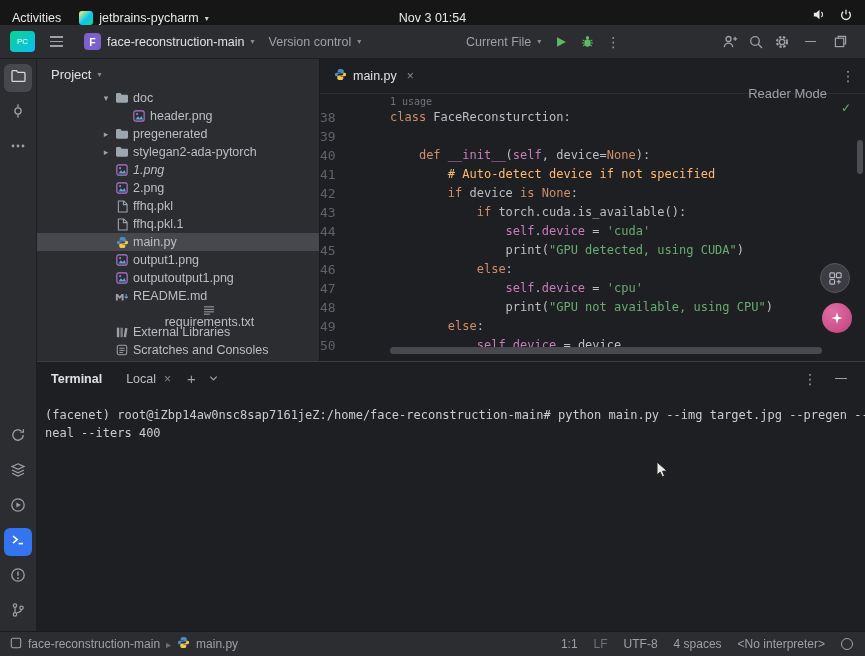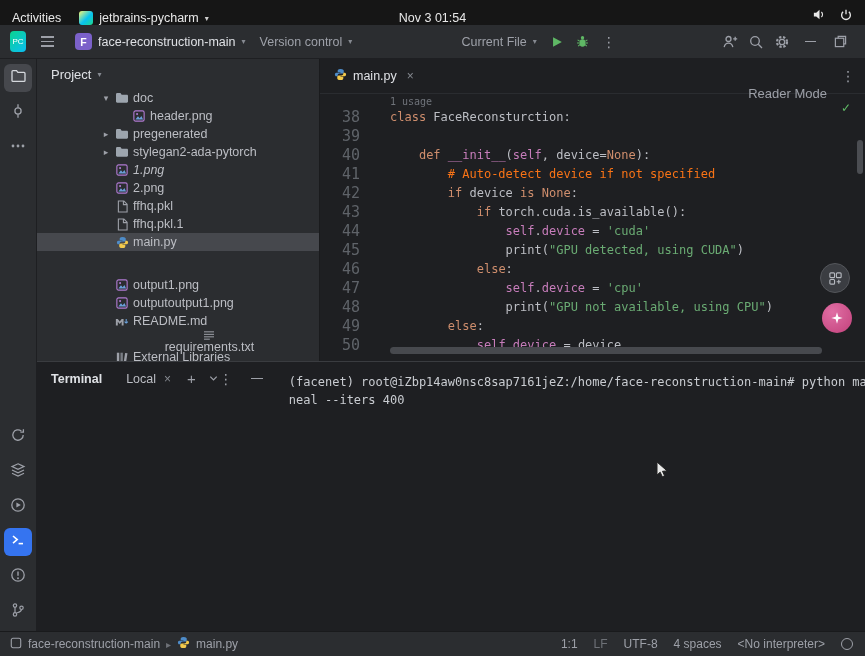--- a/index.html
+++ b/index.html
@@ -10,21 +10,21 @@
   .gnome-bar{height:25px;background:#161616;color:#e8e8e8;display:flex;align-items:flex-end;font-size:12.5px;position:relative;flex:none}
   .g-left{display:flex;align-items:center;gap:18px;padding-left:12px}
   .g-item{display:flex;align-items:center;gap:6px;cursor:default}
   .mini-logo{width:14px;height:14px;border-radius:3px;background:linear-gradient(135deg,#f9f871 0%,#07c3f2 55%,#21d789 100%);display:inline-block}
   .g-caret{font-size:8px;color:#cfcfcf}
   .g-center{position:absolute;left:50%;transform:translateX(-50%);white-space:nowrap}
   .g-right{margin-left:auto;display:flex;align-items:center;gap:12px;padding-right:12px}
 
   
   .ide-toolbar{height:34px;background:#2b2d30;border-bottom:1px solid #1e1f22;display:flex;align-items:center;padding:0 10px;flex:none}
-  .pc-logo{width:16px;height:21px;border-radius:4px;background:linear-gradient(135deg,#0bd48e 0%,#0bbdf4 100%);color:#fff;font-size:8px;font-weight:normal;display:flex;align-items:center;justify-content:center;margin-right:8px}
+  .pc-logo{width:25px;height:21px;border-radius:4px;background:linear-gradient(135deg,#0bd48e 0%,#0bbdf4 100%);color:#fff;font-size:8px;font-weight:normal;display:flex;align-items:center;justify-content:center;margin-right:8px}
   .hamburger{width:26px;height:26px;display:flex;flex-direction:column;justify-content:center;gap:3px;align-items:center;border-radius:4px;margin-right:8px}
   .hamburger i{display:block;width:13px;height:1.6px;background:#9da0a8}
   .widget{display:flex;align-items:center;gap:6px;padding:3px 7px;border-radius:4px}
   .proj-badge{width:17px;height:17px;border-radius:4px;background:#7b61c9;color:#fff;font-size:10.5px;font-weight:bold;display:flex;align-items:center;justify-content:center}
   .proj-name{color:#dfe1e5;font-size:12.5px}
   .dim-label{color:#9da0a8;font-size:12.5px}
   .caret{font-size:8px;color:#868a91}
   .sp{flex:1}
   .tb-ic{width:26px;height:26px;display:flex;align-items:center;justify-content:center;border-radius:4px}
   .kebab{color:#9da0a8;font-size:14px;line-height:1}
@@ -53,33 +53,33 @@
 
   
   .editor{flex:1;background:#1e1f22;display:flex;flex-direction:column;position:relative;min-width:0}
   .tab-bar{height:35px;display:flex;align-items:center;padding-left:14px;border-bottom:1px solid #2a2c30;flex:none}
   .tab{display:flex;align-items:center;gap:6px;color:#dfe1e5;font-size:12.5px;height:100%}
   .tab .close{color:#868a91;font-size:12px;margin-left:4px}
   .tab-bar .kebab{margin-left:auto;margin-right:10px}
   .code{flex:1;font-family:"DejaVu Sans Mono",monospace;overflow:hidden}
   .inlay{height:14px;line-height:15px;padding-left:70px;font-size:10px;color:#6f737a;font-family:"DejaVu Sans Mono",monospace}
   .code-line{height:19px;line-height:19px;display:flex;font-size:12px}
-  .gutter{width:70px;padding-right:30px;text-align:right;color:#5f6369;flex:none;font-size:15px}
+  .gutter{width:70px;padding-right:30px;color:#5f6369;flex:none;font-size:13px}
   .code-text{white-space:pre}
-  .tk-kw{color:#cf8e6d}.tk-str{color:#6aab73}.tk-cmt{color:#f97316}.tk-pur{color:#c77dbb}.tk-mag{color:#c77dbb}.tk-pl{color:#bcbec4}
+  .tk-kw{color:#cf8e6d}.tk-str{color:#6aab73}.tk-cmt{color:#fdba74}.tk-pur{color:#c77dbb}.tk-mag{color:#c77dbb}.tk-pl{color:#bcbec4}
   .reader-mode{position:absolute;top:27px;right:38px;font-size:13px;color:#9da0a8}
   .ok-check{position:absolute;top:42px;right:14px;color:#5fb865;font-size:12px}
   .vscroll{position:absolute;top:81px;right:2px;width:6px;height:34px;background:#4b4d52;border-radius:3px}
   .hscroll{position:absolute;bottom:7px;left:70px;right:43px;height:7px;background:#47494e;border-radius:4px}
   .float-btn{position:absolute;width:30px;height:30px;border-radius:50%;display:flex;align-items:center;justify-content:center}
   .float-grid{top:204px;right:15px;background:#3b3d42;border:1px solid #54565b}
   .float-ai{top:244px;right:13px;background:radial-gradient(circle at 35% 30%,#e06ea4,#c2417b)}
 
   
-  .terminal-panel{flex:1;background:#1e1f22;border-top:1px solid #3a3c40;display:flex;min-height:0}
+  .terminal-panel{flex:1;background:#1e1f22;border-top:1px solid #3a3c40;display:flex;flex-direction:column;min-height:0}
   .term-header{height:33px;display:flex;align-items:center;padding:0 10px;flex:none}
   .term-title{color:#dfe1e5;font-size:12.5px;font-weight:600;margin:0 24px 0 4px}
   .term-tab{display:flex;align-items:center;gap:8px;color:#bcbec4;font-size:12.5px}
   .term-tab .close{color:#868a91;font-size:12px}
   .term-plus{margin-left:16px;color:#9da0a8;font-size:15px;line-height:1}
   .term-chev{margin-left:12px;display:flex;align-items:center}
   .term-actions{margin-left:auto;display:flex;align-items:center;gap:18px;padding-right:8px;color:#9da0a8}
   .term-min{width:12px;height:1.6px;background:#9da0a8;display:inline-block}
   .term-body{flex:1;padding:11px 8px 0 8px;font-family:"DejaVu Sans Mono",monospace;font-size:12px;line-height:18px;color:#c9ccd1}
   .term-line{white-space:pre}
@@ -345,21 +345,21 @@
               <div class="tree-row selected" style="padding-left: 63px;">
                 <span class="chev"></span>
                 <span class="tree-ic">
                   <svg width="13" height="13" viewBox="0 0 14 14">
                     <path d="M7 1C4.2 1 4 2.2 4 3v1.6h3v.5H2.5C1.2 5.1 1 6.5 1 7s.2 2 1.5 2H4V7.8C4 6.8 5 6 6 6h3c1 0 1.5-.8 1.5-1.8V3c0-.8-.5-2-3.5-2z" fill="#4e8cc9"></path>
                     <path d="M7 13c2.8 0 3-1.2 3-2V9.4H7v-.5h4.5c1.3 0 1.5-1.4 1.5-1.9s-.2-2-1.5-2H10v1.2C10 7.2 9 8 8 8H5c-1 0-1.5.8-1.5 1.8V11c0 .8.5 2 3.5 2z" fill="#f2c94c"></path>
                   </svg>
                 </span>
                 <span class="tree-label">main.py</span>
               </div>
-              <div class="tree-row" style="padding-left: 63px; margin-top: 25px;">
+              <div class="tree-row" style="padding-left: 63px;">
                 <span class="chev"></span>
                 <span class="tree-ic">
                   <svg width="12" height="12" viewBox="0 0 14 14">
                     <rect x="1" y="1" width="12" height="12" rx="2" fill="none" stroke="#b07ad1" stroke-width="1.3"></rect>
                     <circle cx="4.8" cy="4.8" r="1.2" fill="#b07ad1"></circle>
                     <path d="M2.8 11l3-3.6 2 2.1 2-2.4 2 3.9z" fill="#6a9fd8"></path>
                   </svg>
                 </span>
                 <span class="tree-label">output1.png</span>
               </div>

